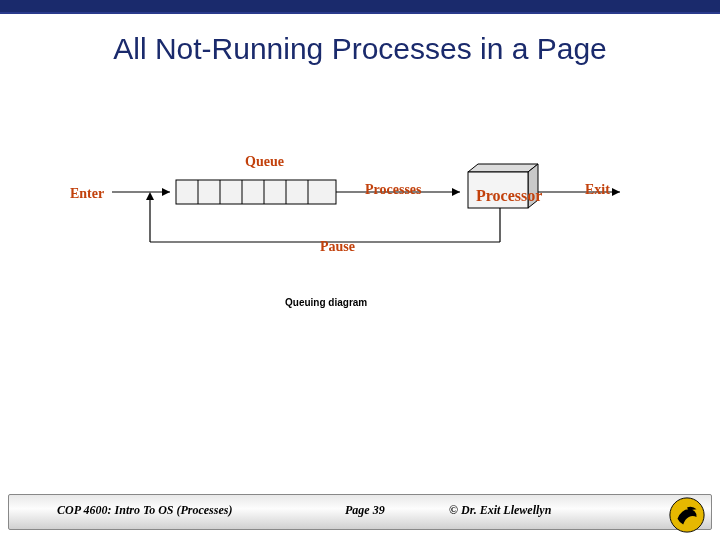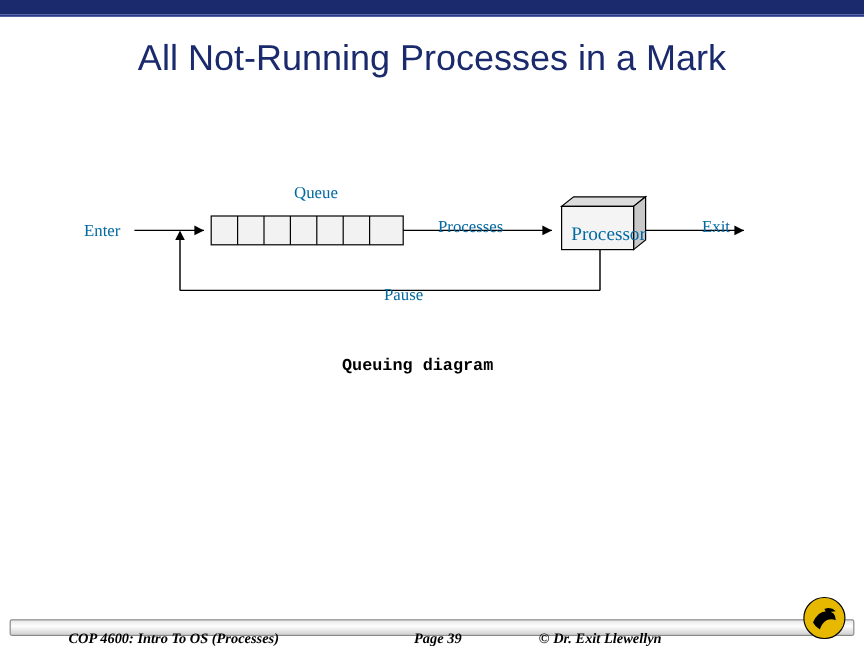--- a/index.html
+++ b/index.html
@@ -39,44 +39,44 @@
   .diagram {
     position: absolute;
     top: 130px;
     left: 60px;
     width: 600px;
     height: 200px;
   }
   .lbl {
     position: absolute;
     font-family: "Times New Roman", Times, serif;
-    font-weight: normal;
+    font-weight: bold;
     font-size: 14px;
-    color: #0369a1;
+    color: #c2410c;
   }
   .enter-lbl { top: 44px; left: 10px; }
   .queue-lbl { top: 12px; left: 185px; }
   .dispatch-lbl { top: 40px; left: 305px; }
   .processor-lbl { top: 45px; left: 416px; font-size: 16px; }
   .exit-lbl { top: 40px; left: 525px; }
   .pause-lbl { top: 97px; left: 260px; }
   .diagram-caption {
     position: absolute;
     top: 155px;
     left: 225px;
-    font-family: Liberation Mono, monospace;
+    font-family: Liberation Sans, sans-serif;
     font-weight: bold;
-    font-size: 14px;
+    font-size: 10px;
   }
   .footer-bar {
     position: absolute;
     left: 8px;
     bottom: 10px;
     width: 704px;
-    height: 14px;
+    height: 36px;
     background: linear-gradient(to bottom, #e8e8e8 0%, #fdfdfd 40%, #d0d0d0 100%);
     border: 1px solid #888;
     border-radius: 2px;
   }
   .footer-item {
     position: absolute;
     top: 8px;
     font-family: "Times New Roman", Times, serif;
     font-weight: bold;
     font-style: italic;
@@ -93,21 +93,21 @@
     width: 38px;
     height: 38px;
   }
 </style>
 </head>
 <body>
 
 <div class="slide">
   <div class="top-accent"></div>
 
-  <h1 class="title">All Not-Running Processes in a Mark</h1>
+  <h1 class="title">All Not-Running Processes in a Page</h1>
 
   <div class="diagram">
     <svg width="600" height="140" style="position:absolute;top:0;left:0">
 
       <line x1="52" y1="50" x2="110" y2="50" stroke="#000" stroke-width="1.2"></line>
       <polygon points="110,50 102,46 102,54" fill="#000"></polygon>
 
       <rect x="116" y="38" width="160" height="24" fill="#f2f2f2" stroke="#000" stroke-width="1"></rect>
       <line x1="138" y1="38" x2="138" y2="62" stroke="#000"></line>
       <line x1="160" y1="38" x2="160" y2="62" stroke="#000"></line>

